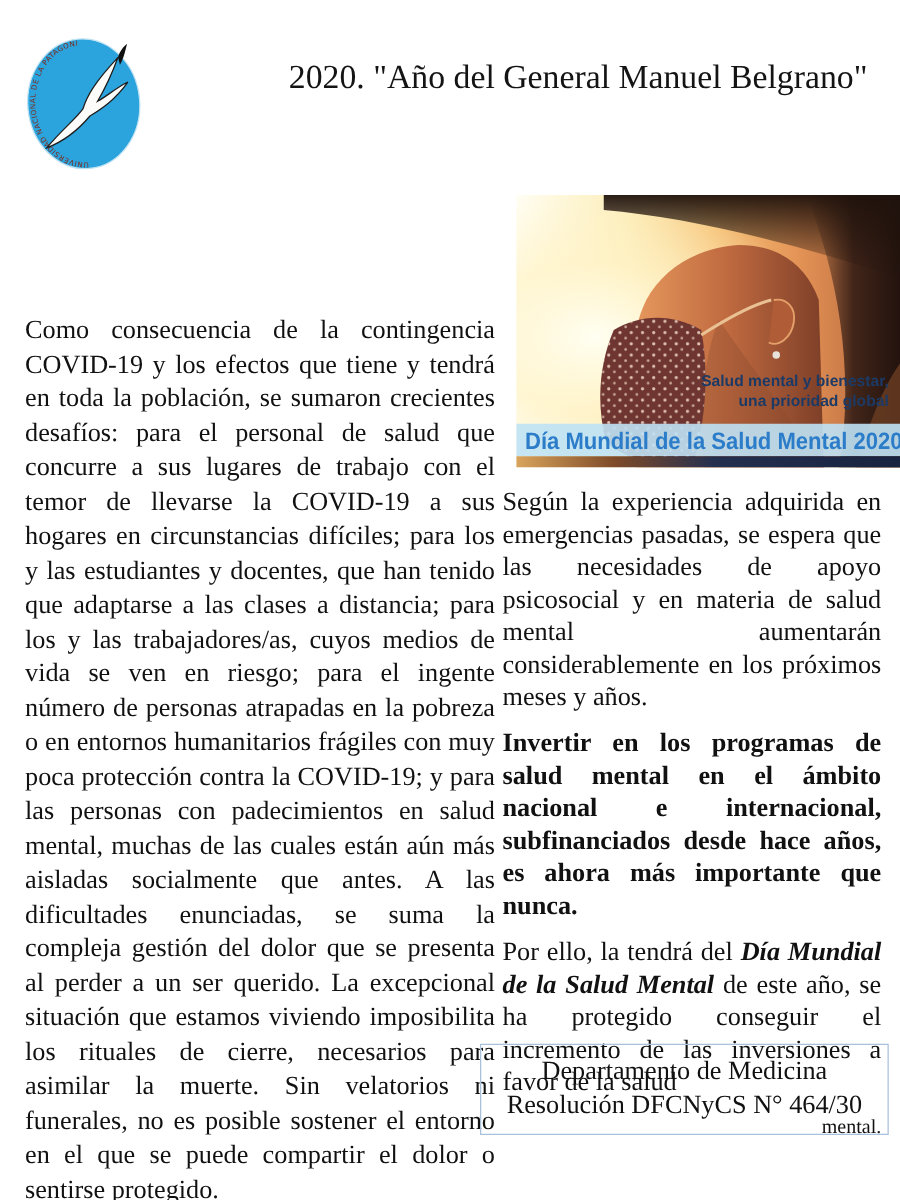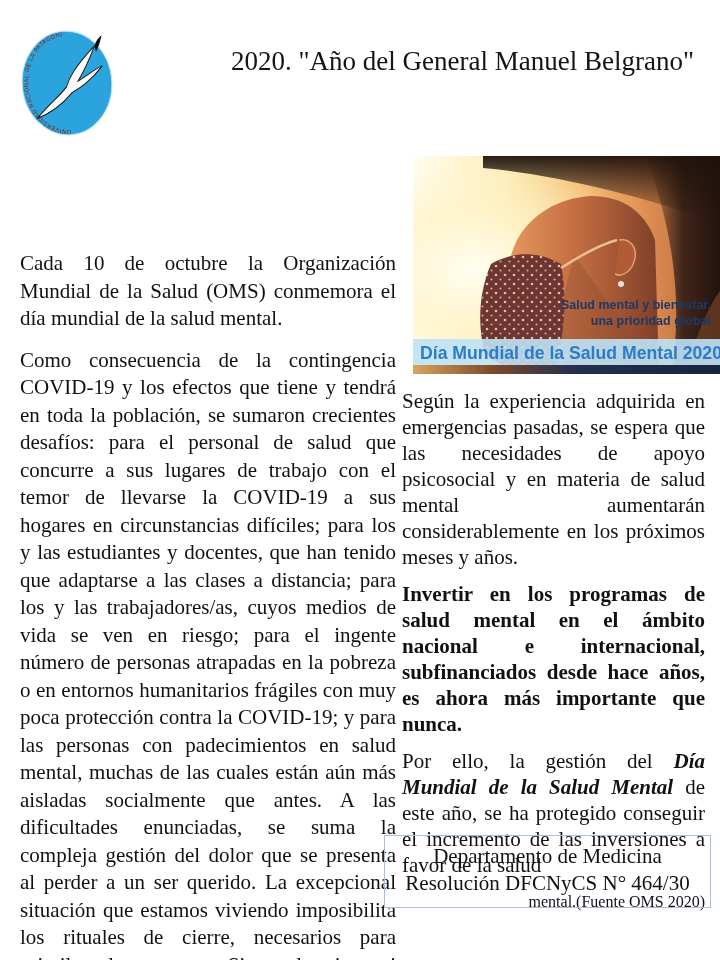--- a/index.html
+++ b/index.html
@@ -130,31 +130,29 @@
       <text x="298" y="153" text-anchor="end" font-family="Liberation Sans, sans-serif" font-size="12.5" font-weight="bold" fill="#1c3a66">Salud mental y bienestar,</text>
       <text x="298" y="169" text-anchor="end" font-family="Liberation Sans, sans-serif" font-size="12.5" font-weight="bold" fill="#1c3a66">una prioridad global</text>
 
       <rect x="0" y="183" width="316" height="26" fill="#bfe2f5" opacity="0.9"></rect>
       <text x="7" y="203" font-family="Liberation Sans, sans-serif" font-size="19" font-weight="bold" fill="#2b7cc9" textLength="302" lengthAdjust="spacingAndGlyphs">Día Mundial de la Salud Mental 2020</text>
       <rect x="0" y="209" width="316" height="9" fill="url(#pg-strip)"></rect>
     </svg>
   </figure>
 
   <main class="left-col">
-    <p>Cada 10 de octubre la Organización Mundial de la Salud (OMS) conmemora el día mundial de la salud mental.</p>
     <p>Como consecuencia de la contingencia COVID-19 y los efectos que tiene y tendrá en toda la población, se sumaron crecientes desafíos: para el personal de salud que concurre a sus lugares de trabajo con el temor de llevarse la COVID-19 a sus hogares en circunstancias difíciles; para los y las estudiantes y docentes, que han tenido que adaptarse a las clases a distancia; para los y las trabajadores/as, cuyos medios de vida se ven en riesgo; para el ingente número de personas atrapadas en la pobreza o en entornos humanitarios frágiles con muy poca protección contra la COVID-19; y para las personas con padecimientos en salud mental, muchas de las cuales están aún más aisladas socialmente que antes. A las dificultades enunciadas, se suma la compleja gestión del dolor que se presenta al perder a un ser querido. La excepcional situación que estamos viviendo imposibilita los rituales de cierre, necesarios para asimilar la muerte. Sin velatorios ni funerales, no es posible sostener el entorno en el que se puede compartir el dolor o sentirse protegido.</p>
   </main>
 
   <aside class="right-col">
     <p>Según la experiencia adquirida en emergencias pasadas, se espera que las necesidades de apoyo psicosocial y en materia de salud mental aumentarán considerablemente en los próximos meses y años.</p>
     <p class="bold-par">Invertir en los programas de salud mental en el ámbito nacional e internacional, subfinanciados desde hace años, es ahora más importante que nunca.</p>
-    <p><span>Por ello, la gestión del </span><span class="em-bi">Día Mundial de la Salud Mental</span><span> de este año, se ha protegido conseguir el incremento de las inversiones a favor de la salud</span></p>
+    <p><span>Por ello, la tendrá del </span><span class="em-bi">Día Mundial de la Salud Mental</span><span> de este año, se ha protegido conseguir el incremento de las inversiones a favor de la salud</span></p>
     <div class="last-line">
       <span>mental.</span>
-      <span>(Fuente OMS 2020)</span>
     </div>
   </aside>
 
   <div class="footer-box">
     <div>Departamento de Medicina</div>
     <div>Resolución DFCNyCS N° 464/30</div>
   </div>
 
 </div>
 

